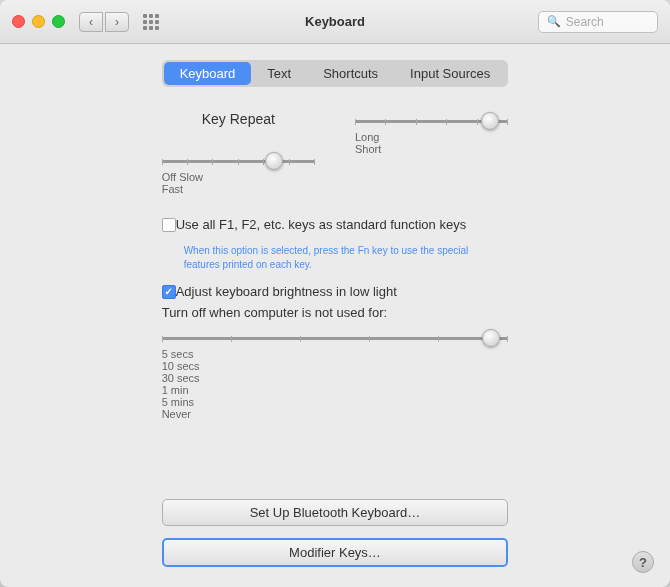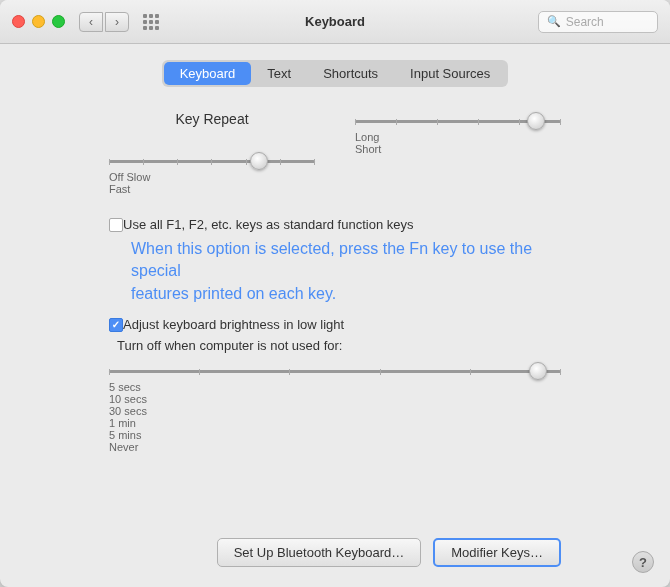--- a/index.html
+++ b/index.html
@@ -230,24 +230,24 @@
       color: white;
       font-size: 10px;
       font-weight: bold;
       line-height: 1;
     }
     .checkbox-label {
       font-size: 13px;
       color: #333;
     }
     .checkbox-sublabel {
-      font-size: 16px;
+      font-size: 10px;
       color: #4d8ef5;
       margin-left: 22px;
-      margin-top: 6px;
+      margin-top: 12px;
       line-height: 1.4;
       max-width: 430px;
     }
 
     .section-label {
       font-size: 13px;
       color: #333;
       margin-bottom: 8px;
       margin-left: 0;
     }
@@ -259,20 +259,21 @@
 
     
     .bottom-buttons {
       display: flex;
       justify-content: flex-end;
       gap: 12px;
       margin-top: auto;
       padding-top: 20px;
       width: 100%;
       max-width: 560px;
+      flex-direction: column;
     }
     .btn {
       padding: 5px 16px;
       font-size: 13px;
       border-radius: 5px;
       cursor: pointer;
       border: 1px solid #b0b0b0;
       background: linear-gradient(to bottom, #f7f7f7, #e0e0e0);
       color: #333;
     }
@@ -404,21 +405,21 @@
           <div class="checkbox"></div>
           <span class="checkbox-label">Use all F1, F2, etc. keys as standard function keys</span>
         </div>
         <div class="checkbox-sublabel">When this option is selected, press the Fn key to use the special<br>features printed on each key.</div>
 
         <div class="checkbox-row" style="margin-top:12px; margin-bottom:6px;">
           <div class="checkbox checked"></div>
           <span class="checkbox-label">Adjust keyboard brightness in low light</span>
         </div>
 
-        <div class="section-label" style="margin-left:8px; margin-bottom:8px;">Turn off when computer is not used for:</div>
+        <div class="section-label" style="margin-left:0; margin-bottom:8px;">Turn off when computer is not used for:</div>
 
         <div class="brightness-slider">
           <div class="slider-track-wrap">
             <div class="slider-track" style="width:100%;">
               <div style="position:absolute;top:0;left:0;width:100%;display:flex;justify-content:space-between;">
                 <span style="width:1px;height:6px;background:#aaa;display:block;margin-top:-1px;"></span>
                 <span style="width:1px;height:6px;background:#aaa;display:block;margin-top:-1px;"></span>
                 <span style="width:1px;height:6px;background:#aaa;display:block;margin-top:-1px;"></span>
                 <span style="width:1px;height:6px;background:#aaa;display:block;margin-top:-1px;"></span>
                 <span style="width:1px;height:6px;background:#aaa;display:block;margin-top:-1px;"></span>

